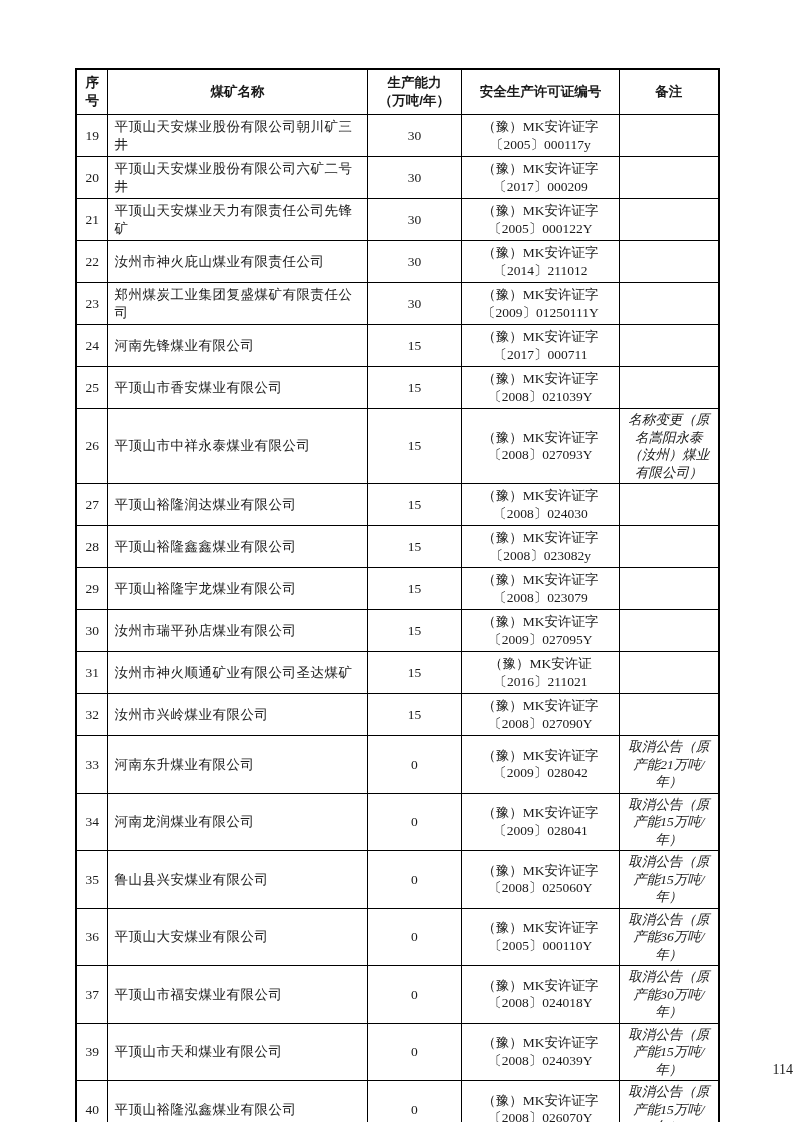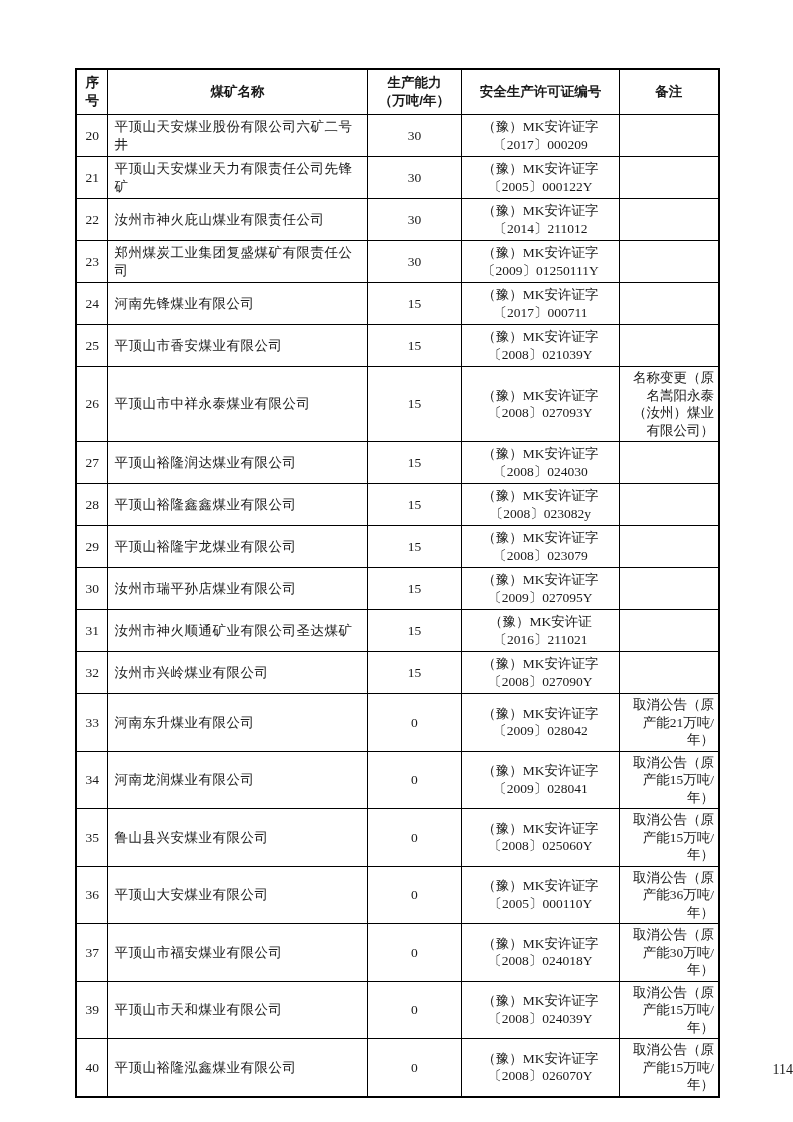--- a/index.html
+++ b/index.html
@@ -60,23 +60,24 @@
   }
   td.col-capacity {
     text-align: center;
     font-size: 13px;
   }
   td.col-license {
     text-align: center;
     font-size: 13px;
   }
   td.col-remark {
-    text-align: right;
+    text-align: center;
     font-size: 12.5px;
     line-height: 17px;
+    font-style: italic;
   }
   .capacity-header-line { display: block; }
   .page-number {
     position: absolute;
     left: 0;
     top: 1062px;
     width: 100%;
     text-align: right;
     font-size: 14px;
     font-family: "Liberation Serif", "DejaVu Serif", serif;
@@ -100,20 +101,27 @@
       <th class="col-capacity">
         <span class="capacity-header-line">生产能力</span>
         <span class="capacity-header-line">（万吨/年）</span>
       </th>
       <th class="col-license">安全生产许可证编号</th>
       <th class="col-remark">备注</th>
     </tr>
   </thead>
   <tbody>
       <tr>
+        <td class="col-no">19</td>
+        <td class="col-name">平顶山天安煤业股份有限公司朝川矿三井</td>
+        <td class="col-capacity">30</td>
+        <td class="col-license">（豫）MK安许证字〔2005〕000117y</td>
+        <td class="col-remark"></td>
+      </tr>
+      <tr>
         <td class="col-no">20</td>
         <td class="col-name">平顶山天安煤业股份有限公司六矿二号井</td>
         <td class="col-capacity">30</td>
         <td class="col-license">（豫）MK安许证字〔2017〕000209</td>
         <td class="col-remark"></td>
       </tr>
       <tr>
         <td class="col-no">21</td>
         <td class="col-name">平顶山天安煤业天力有限责任公司先锋矿</td>
         <td class="col-capacity">30</td>

